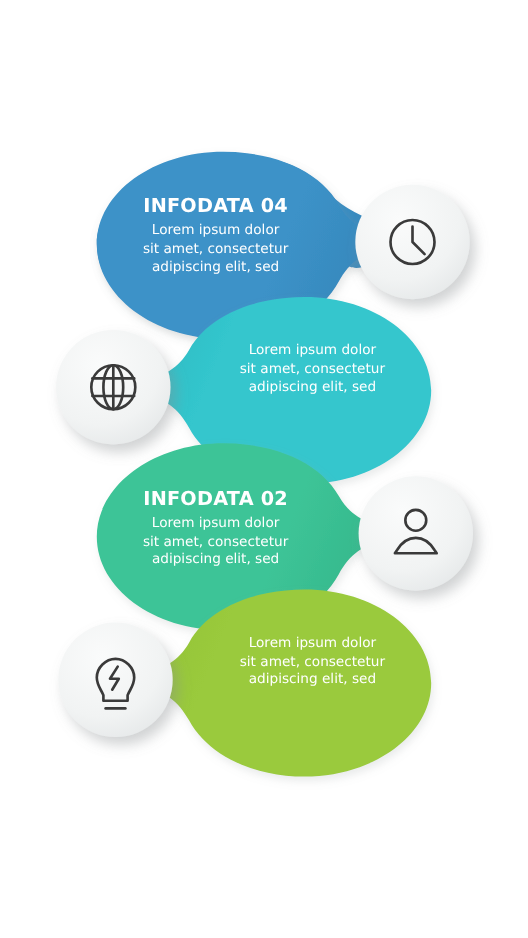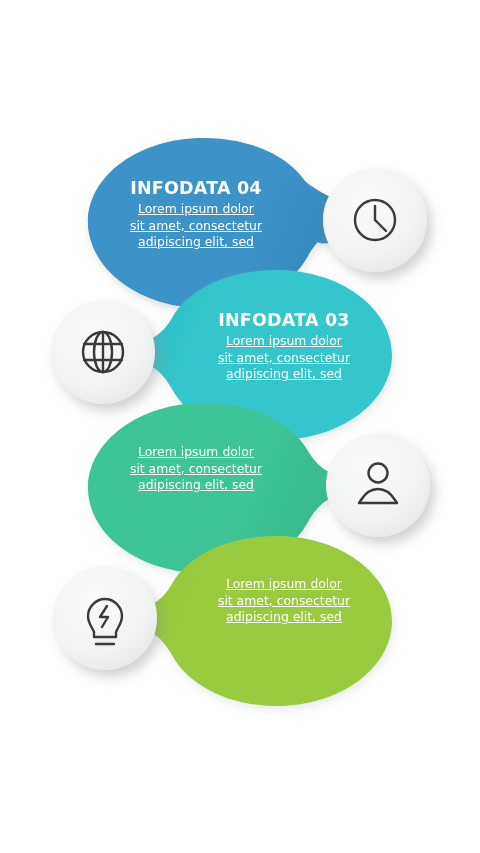--- a/index.html
+++ b/index.html
@@ -47,21 +47,20 @@
     letter-spacing: 0.2px;
     line-height: 1.15;
     margin-bottom: 3px;
     white-space: nowrap;
   }
   .blob-desc {
     font-size: 12.4px;
     font-weight: 400;
     line-height: 1.33;
     white-space: pre-line;
-    text-decoration: underline;
   }
   
   #text-04 { left: 96px;  top: 178px; width: 200px; }
   #text-03 { left: 184px; top: 310px; width: 200px; }
   #text-02 { left: 96px;  top: 444px; width: 200px; }
   #text-01 { left: 184px; top: 576px; width: 200px; }
 </style>
 </head>
 <body>
 
@@ -221,27 +220,27 @@
   <div class="txt-layer">
 
     <div class="blob-text" id="text-04">
       <div class="blob-title">INFODATA 04</div>
       <div class="blob-desc">Lorem ipsum dolor
 sit amet, consectetur
 adipiscing elit, sed</div>
     </div>
 
     <div class="blob-text" id="text-03">
-      <div class="blob-title">INFODATA 03</div>
       <div class="blob-desc">Lorem ipsum dolor
 sit amet, consectetur
 adipiscing elit, sed</div>
     </div>
 
     <div class="blob-text" id="text-02">
+      <div class="blob-title">INFODATA 02</div>
       <div class="blob-desc">Lorem ipsum dolor
 sit amet, consectetur
 adipiscing elit, sed</div>
     </div>
 
     <div class="blob-text" id="text-01">
       <div class="blob-desc">Lorem ipsum dolor
 sit amet, consectetur
 adipiscing elit, sed</div>
     </div>

